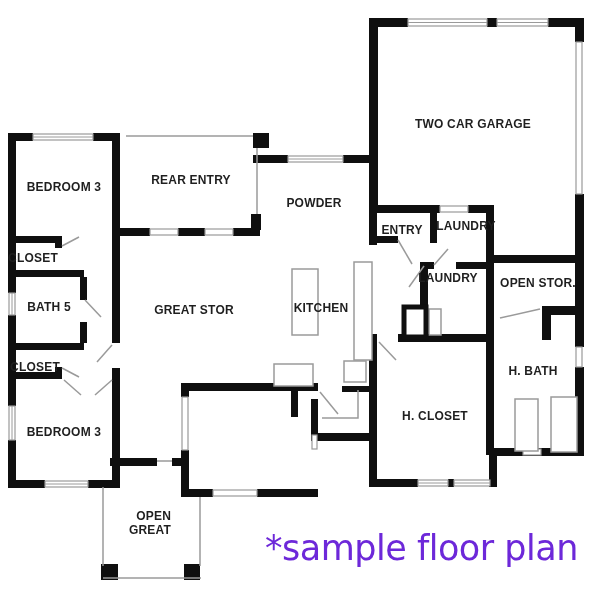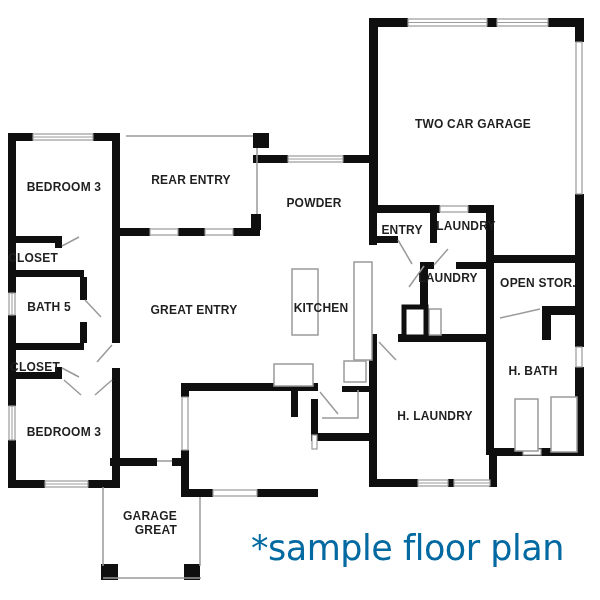--- a/index.html
+++ b/index.html
@@ -8,23 +8,23 @@
     font-family:"Liberation Sans",sans-serif;overflow:hidden;
   }
   #plan-svg{position:absolute;left:0;top:0;}
   .room-label{
     position:absolute;transform:translate(-50%,-50%);
     font-weight:bold;font-size:12px;letter-spacing:.2px;color:#1f1f1f;
     white-space:nowrap;text-align:right;line-height:14px;
   }
   .room-label span{display:block;}
   .watermark{
-    position:absolute;left:251px;top:528px;
+    position:absolute;left:265px;top:528px;
     font-family:"DejaVu Sans","Liberation Sans",sans-serif;
-    font-size:35px;letter-spacing:-0.5px;color:#0369a1;white-space:nowrap;
+    font-size:35px;letter-spacing:-0.5px;color:#6d28d9;white-space:nowrap;
   }
 </style>
 </head>
 <body>
 
 <div id="stage">
 
   <svg id="plan-svg" width="600" height="600" viewBox="0 0 600 600">
 
     <g fill="#0f0f0f" stroke="none">
@@ -196,27 +196,27 @@
 
   <div class="room-label" style="left:64px;top:187px">BEDROOM 3</div>
   <div class="room-label" style="left:191px;top:180px">REAR ENTRY</div>
   <div class="room-label" style="left:314px;top:203px">POWDER</div>
   <div class="room-label" style="left:473px;top:124px">TWO CAR GARAGE</div>
   <div class="room-label" style="left:402px;top:230px">ENTRY</div>
   <div class="room-label" style="left:466px;top:226px">LAUNDRY</div>
   <div class="room-label" style="left:448px;top:278px">LAUNDRY</div>
   <div class="room-label" style="left:538px;top:283px">OPEN STOR.</div>
   <div class="room-label" style="left:321px;top:308px">KITCHEN</div>
-  <div class="room-label" style="left:194px;top:310px">GREAT ENTRY</div>
+  <div class="room-label" style="left:194px;top:310px">GREAT STOR</div>
   <div class="room-label" style="left:33px;top:258px">CLOSET</div>
   <div class="room-label" style="left:49px;top:307px">BATH 5</div>
   <div class="room-label" style="left:35px;top:367px">CLOSET</div>
   <div class="room-label" style="left:64px;top:432px">BEDROOM 3</div>
-  <div class="room-label" style="left:435px;top:416px">H. LAUNDRY</div>
+  <div class="room-label" style="left:435px;top:416px">H. CLOSET</div>
   <div class="room-label" style="left:533px;top:371px">H. BATH</div>
   <div class="room-label" style="left:150px;top:523px">
-    <span>GARAGE</span>
+    <span>OPEN</span>
     <span>GREAT</span>
   </div>
 
   <div class="watermark">*sample floor plan</div>
 
 </div>
 
 </body></html>

